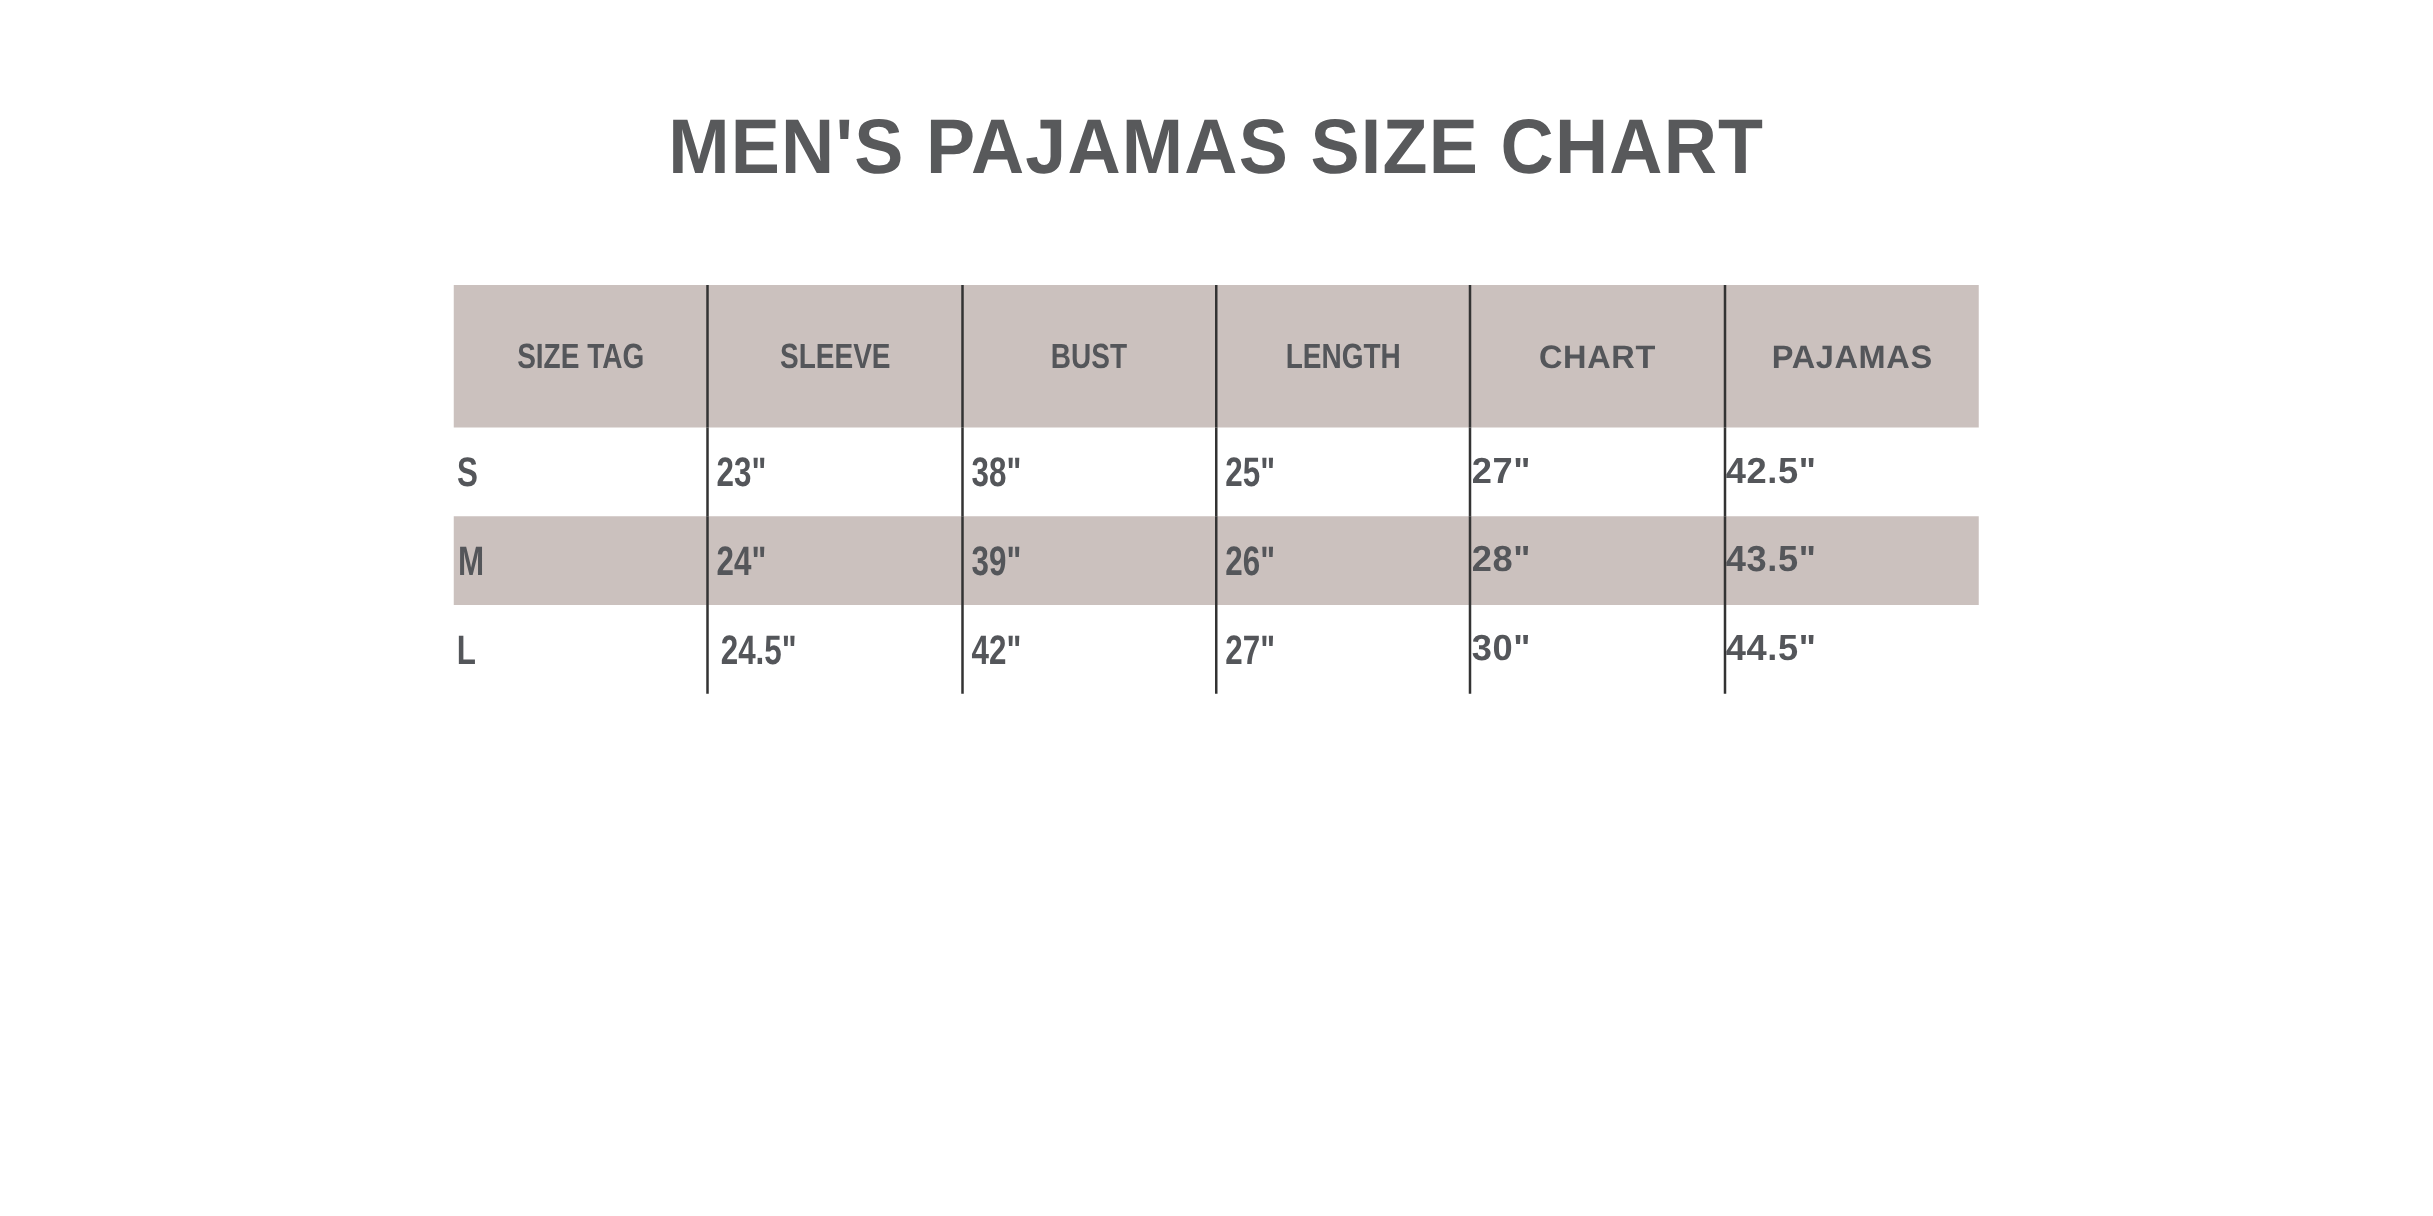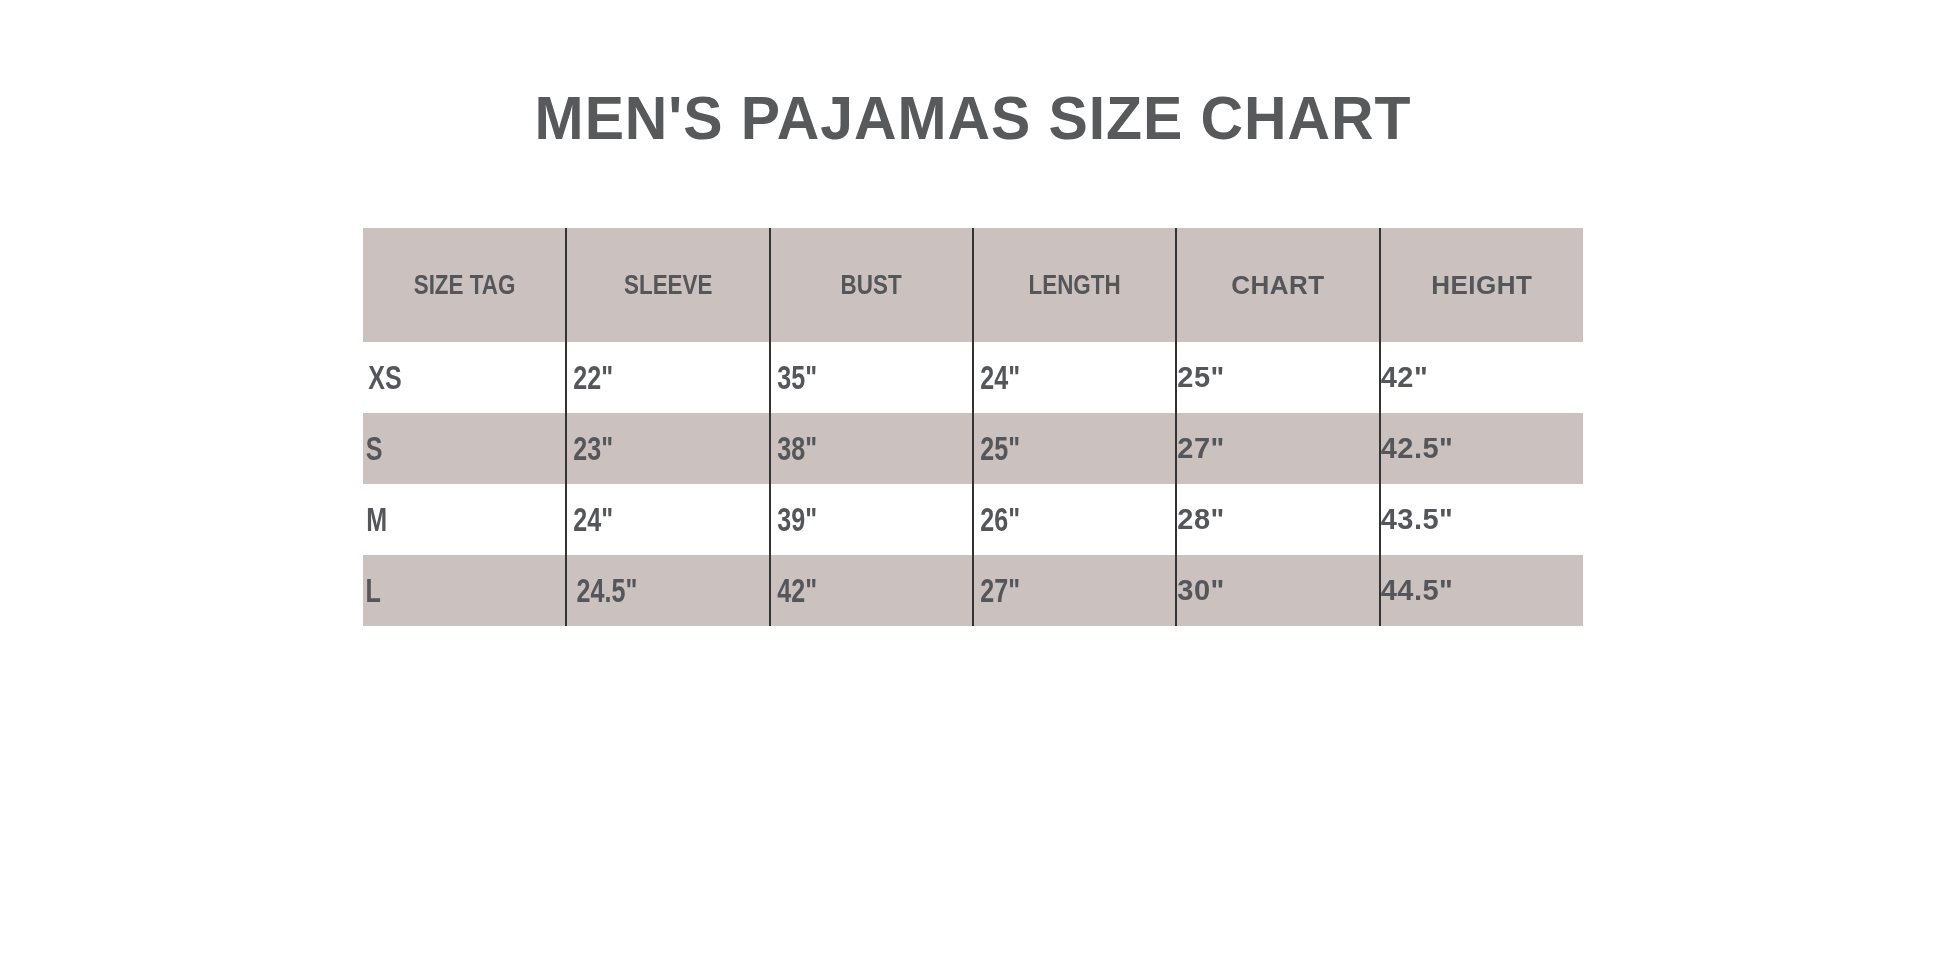--- a/index.html
+++ b/index.html
@@ -64,32 +64,24 @@
   <h1 class="title">MEN'S PAJAMAS SIZE CHART</h1>
 
   <table class="size-table">
     <thead>
       <tr class="header-row">
         <th><span class="t cond">SIZE TAG</span></th>
         <th><span class="t cond">SLEEVE</span></th>
         <th><span class="t cond">BUST</span></th>
         <th><span class="t cond">LENGTH</span></th>
         <th><span class="t wide">CHART</span></th>
-        <th><span class="t wide">HEIGHT</span></th>
+        <th><span class="t wide">PAJAMAS</span></th>
       </tr>
     </thead>
     <tbody>
-      <tr>
-        <td><span class="t cond">XS</span></td>
-        <td><span class="t cond">22"</span></td>
-        <td><span class="t cond">35"</span></td>
-        <td><span class="t cond">24"</span></td>
-        <td><span class="t wide">25"</span></td>
-        <td><span class="t wide">42"</span></td>
-      </tr>
       <tr>
         <td><span class="t cond">S</span></td>
         <td><span class="t cond">23"</span></td>
         <td><span class="t cond">38"</span></td>
         <td><span class="t cond">25"</span></td>
         <td><span class="t wide">27"</span></td>
         <td><span class="t wide">42.5"</span></td>
       </tr>
       <tr>
         <td><span class="t cond">M</span></td>

